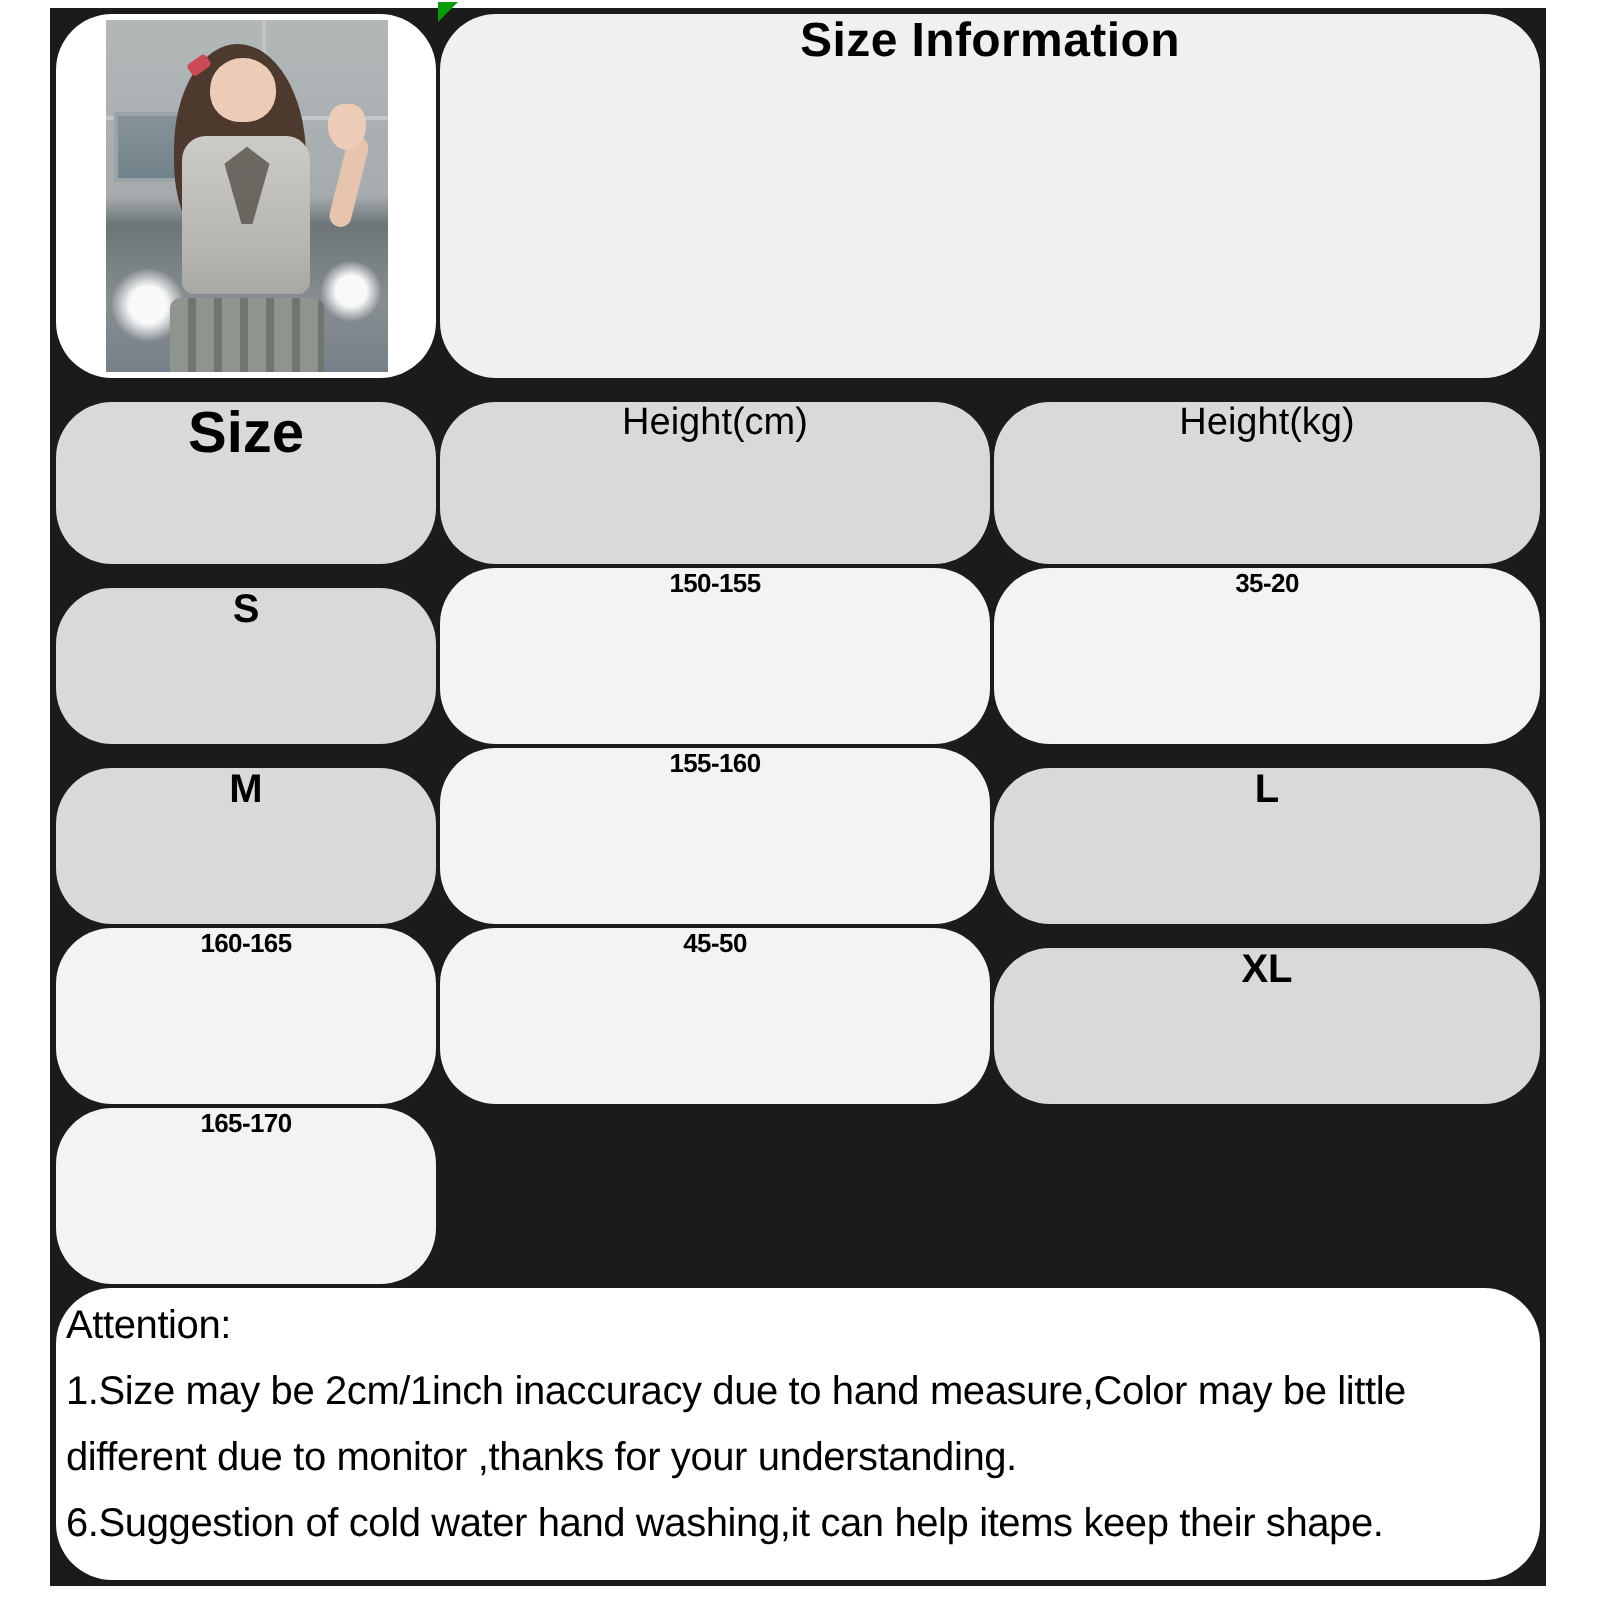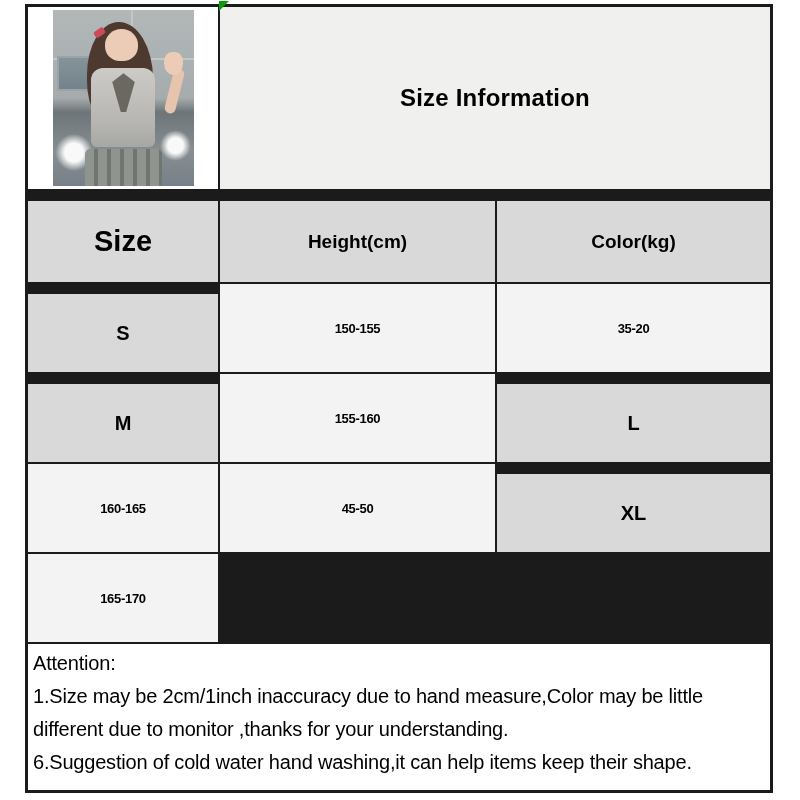--- a/index.html
+++ b/index.html
@@ -19,37 +19,38 @@
     box-sizing:border-box;
     border:3px solid #1b1b1b;
     background:#1b1b1b;              
     display:grid;
     grid-template-columns:190px 275px 273px;
     grid-template-rows:182px 91px 88px 88px 88px 88px 146px;
     gap:2px;
   }
   .cell {
     background:#f3f3f3;
-    display:flex; align-items:center; justify-content:center;
+    display:flex; align-items:flex-start; justify-content:center;
     text-align:center;
+    border-radius:28px;
   }
   .cell.gray { background:#d9d9d9;margin-top:10px; }
 
   .photo-cell { grid-column:1; grid-row:1; background:#ffffff; position:relative; }
   .title-cell { grid-column:2 / 4; grid-row:1; background:#f0f0ee; }
   .attention-cell {
     grid-column:1 / 4; grid-row:7;
     background:#ffffff; display:block;
     padding:3px 7px 0 5px; text-align:left;
     box-sizing:border-box;
   }
 
   .title-text  { font-size:24px; font-weight:bold; letter-spacing:0.2px; }
   .size-header { font-size:29px; font-weight:bold; }
-  .col-header  { font-size:19px; font-weight:bold; }
+  .col-header  { font-size:19px; font-weight:normal; }
   .size-label  { font-size:20px; font-weight:bold; }
   .value       { font-size:13px; font-weight:bold; letter-spacing:-0.3px; }
 
   .attn { font-size:20px; line-height:33px; letter-spacing:-0.2px; }
 
   
   .corner-flag {
     position:absolute; left:219px; top:1px;
     width:0; height:0;
     border-top:10px solid #0a9a0a;
@@ -137,21 +138,21 @@
     <span class="title-text">Size Information</span>
   </div>
 
   <div class="cell gray">
     <span class="size-header">Size</span>
   </div>
   <div class="cell gray">
     <span class="col-header">Height(cm)</span>
   </div>
   <div class="cell gray">
-    <span class="col-header">Color(kg)</span>
+    <span class="col-header">Height(kg)</span>
   </div>
 
   <div class="cell gray">
     <span class="size-label">S</span>
   </div>
   <div class="cell">
     <span class="value">150-155</span>
   </div>
   <div class="cell">
     <span class="value">35-20</span>

